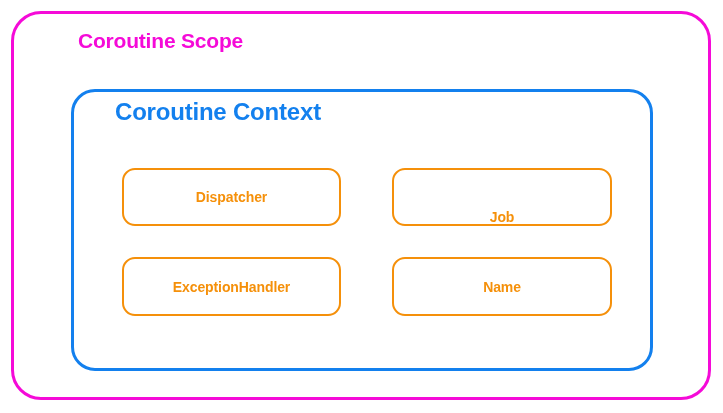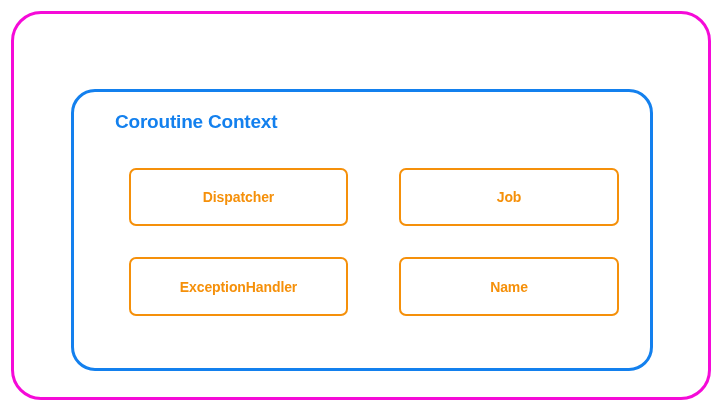--- a/index.html
+++ b/index.html
@@ -56,64 +56,64 @@
     height: 282px;
     box-sizing: border-box;
     border: 3px solid #1380ee;
     border-radius: 24px;
     background: transparent;
   }
 
   .context-title {
     position: absolute;
     left: 115px;
-    top: 112px;
-    font-size: 19px;
+    top: 100px;
+    font-size: 24px;
     font-weight: bold;
     color: #1380ee;
     letter-spacing: -0.2px;
     white-space: nowrap;
     line-height: 1;
   }
 
   
   .component-box {
     position: absolute;
     box-sizing: border-box;
     border: 2.5px solid #f5900a;
-    border-radius: 7px;
+    border-radius: 13px;
     background: transparent;
     display: flex;
     align-items: center;
     justify-content: center;
-    margin-left: 7px;
   }
 
   .component-label {
     font-size: 14px;
     font-weight: bold;
     color: #f5900a;
     letter-spacing: -0.1px;
     white-space: nowrap;
     line-height: 1;
   }
 
   
   .comp-dispatcher        { left: 122px; top: 168px; width: 219px; height: 58px; }
-  .comp-job               { left: 392px; top: 168px; width: 220px; height: 58px; }
+  .comp-job               { left: 392px; top: 168px; width: 220px; height: 58px; align-items: flex-end; }
   .comp-exceptionhandler  { left: 122px; top: 257px; width: 219px; height: 59px; }
   .comp-name              { left: 392px; top: 257px; width: 220px; height: 59px; }
 </style>
 </head>
 <body>
 
 <div id="canvas">
 
   <div class="scope-box"></div>
 
+  <div class="scope-title">Coroutine Scope</div>
 
   <div class="context-box"></div>
 
   <div class="context-title">Coroutine Context</div>
 
   <div class="component-box comp-dispatcher">
     <span class="component-label">Dispatcher</span>
   </div>
 
   <div class="component-box comp-job">

